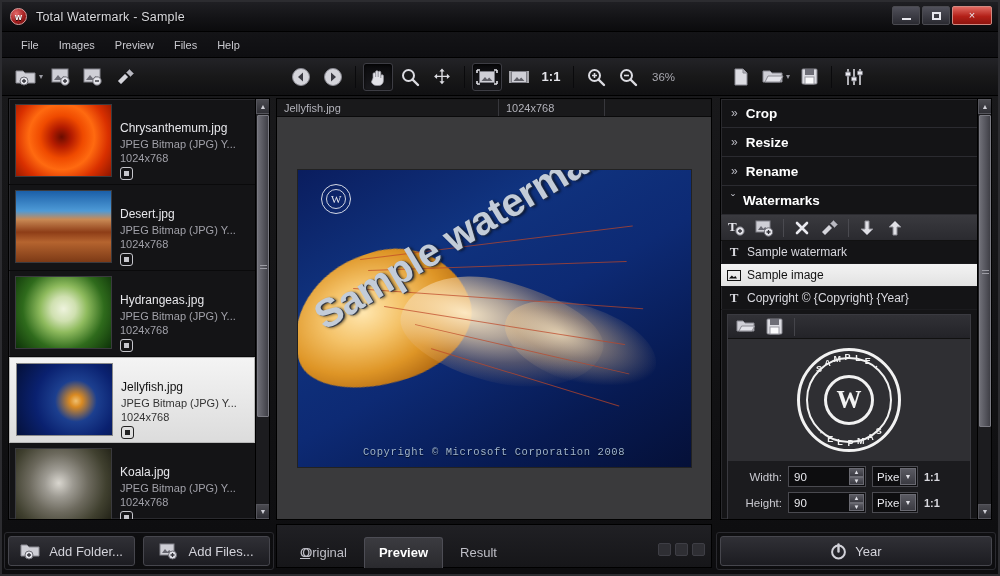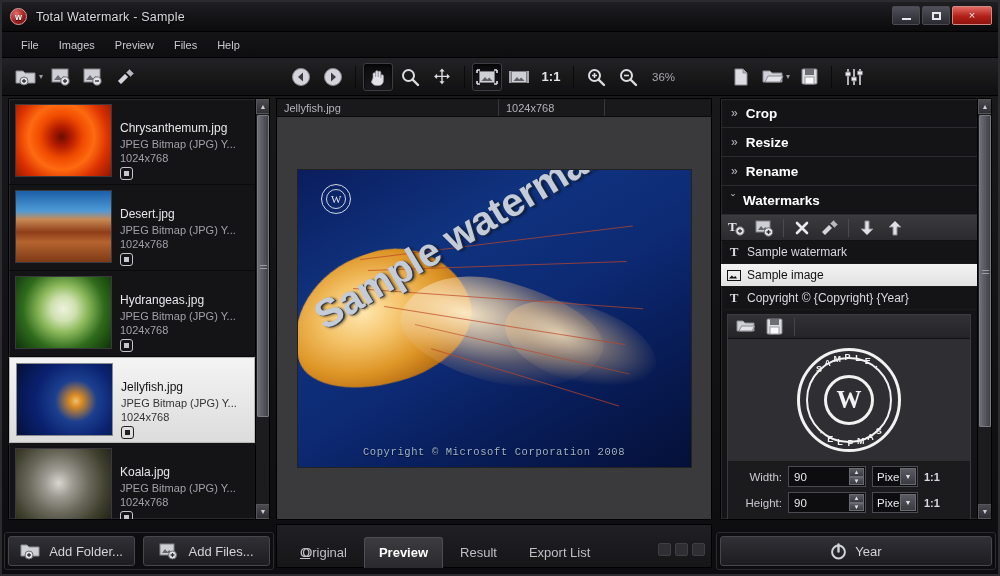--- a/index.html
+++ b/index.html
@@ -630,21 +630,20 @@
         <div class="wm-diag">Sample watermark</div>
         <div class="wm-copy">Copyright © Microsoft Corporation 2008</div>
       </div>
     </div>
   </div>
 
   <div class="tabsbar">
     <div class="tab"><u>O</u><span style="margin-left:-8px;padding-left:0">Original</span></div>
     <div class="tab active"><span>Preview</span></div>
     <div class="tab"><span>Result</span></div>
-    <div class="tab"><span>Export List</span></div>
     <div class="minisquares">
       <div class="msq"></div>
       <div class="msq"></div>
       <div class="msq"></div>
     </div>
   </div>
 
   <div class="right-panel">
     <div class="rp-body">
 

